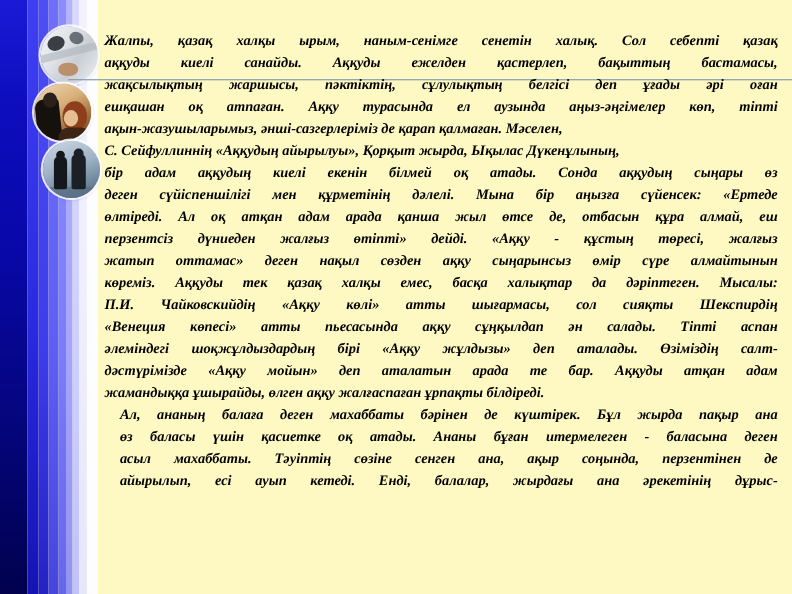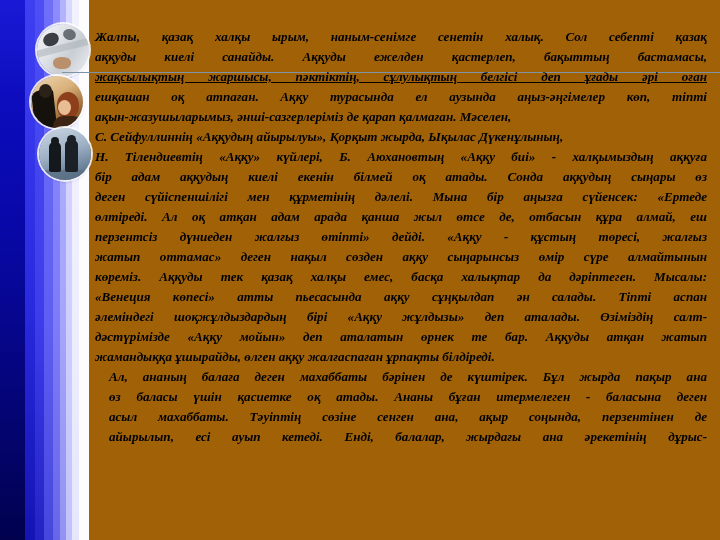--- a/index.html
+++ b/index.html
@@ -11,21 +11,21 @@
     width: 720px;
     height: 540px;
     font-family: "Liberation Serif", "DejaVu Serif", serif;
     overflow: hidden;
   }
 
   #slide {
     position: relative;
     width: 720px;
     height: 540px;
-    background: #a16207;
+    background: #fef9c3;
     overflow: hidden;
   }
 
   
   .band {
     position: absolute;
     top: 0;
     height: 540px;
   }
   .band-main {
@@ -204,34 +204,34 @@
       <div class="fig-b-head"></div>
     </div>
   </div>
 
   <div id="divider"></div>
 
   <div id="body-text">
     <p id="para-1">
         <span class="jline" style="text-align-last: justify;">Жалпы, қазақ халқы ырым, наным-сенімге сенетін халық. Сол себепті қазақ</span>
         <span class="jline" style="text-align-last: justify;">аққуды киелі санайды. Аққуды ежелден қастерлеп, бақыттың бастамасы,</span>
-        <span class="jline" style="text-align-last: justify; text-decoration: underline;">жақсылықтың жаршысы, пәктіктің, сұлулықтың белгісі деп ұғады әрі оған</span>
+        <span class="jline" style="text-align-last: justify;">жақсылықтың жаршысы, пәктіктің, сұлулықтың белгісі деп ұғады әрі оған</span>
         <span class="jline" style="text-align-last: justify;">ешқашан оқ атпаған. Аққу турасында ел аузында аңыз-әңгімелер көп, тіпті</span>
         <span class="jline" style="text-align-last: left;">ақын-жазушыларымыз, әнші-сазгерлеріміз де қарап қалмаған. Мәселен,</span>
         <span class="jline" style="text-align-last: left;">С. Сейфуллиннің «Аққудың айырылуы», Қорқыт жырда, Ықылас Дүкенұлының,</span>
-        <span class="jline" style="text-align-last: justify;">Н. Тілендиевтің «Аққу» күйлері, Б. Аюхановтың «Аққу биі» - халқымыздың аққуға</span>
         <span class="jline" style="text-align-last: justify;">бір адам аққудың киелі екенін білмей оқ атады. Сонда аққудың сыңары өз</span>
         <span class="jline" style="text-align-last: justify;">деген сүйіспеншілігі мен құрметінің дәлелі. Мына бір аңызға сүйенсек: «Ертеде</span>
         <span class="jline" style="text-align-last: justify;">өлтіреді. Ал оқ атқан адам арада қанша жыл өтсе де, отбасын құра алмай, еш</span>
         <span class="jline" style="text-align-last: justify;">перзентсіз дүниеден жалғыз өтіпті» дейді. «Аққу - құстың төресі, жалғыз</span>
         <span class="jline" style="text-align-last: justify;">жатып оттамас» деген нақыл сөзден аққу сыңарынсыз өмір сүре алмайтынын</span>
         <span class="jline" style="text-align-last: justify;">көреміз. Аққуды тек қазақ халқы емес, басқа халықтар да дәріптеген. Мысалы:</span>
+        <span class="jline" style="text-align-last: justify;">П.И. Чайковскийдің «Аққу көлі» атты шығармасы, сол сияқты Шекспирдің</span>
         <span class="jline" style="text-align-last: justify;">«Венеция көпесі» атты пьесасында аққу сұңқылдап ән салады. Тіпті аспан</span>
         <span class="jline" style="text-align-last: justify;">әлеміндегі шоқжұлдыздардың бірі «Аққу жұлдызы» деп аталады. Өзіміздің салт-</span>
-        <span class="jline" style="text-align-last: justify;">дәстүрімізде «Аққу мойын» деп аталатын өрнек те бар. Аққуды атқан жатып</span>
+        <span class="jline" style="text-align-last: justify;">дәстүрімізде «Аққу мойын» деп аталатын арада те бар. Аққуды атқан адам</span>
         <span class="jline" style="text-align-last: left;">жамандыққа ұшырайды, өлген аққу жалғаспаған ұрпақты білдіреді.</span>
       </p>
     <p class="indent" id="para-2">
         <span class="jline" style="text-align-last: justify; text-indent: 14px;">Ал, ананың балаға деген махаббаты бәрінен де күштірек. Бұл жырда пақыр ана</span>
         <span class="jline" style="text-align-last: justify;">өз баласы үшін қасиетке оқ атады. Ананы бұған итермелеген - баласына деген</span>
         <span class="jline" style="text-align-last: justify;">асыл махаббаты. Тәуіптің сөзіне сенген ана, ақыр соңында, перзентінен де</span>
         <span class="jline" style="text-align-last: justify;">айырылып, есі ауып кетеді. Енді, балалар, жырдағы ана әрекетінің дұрыс-</span>
       </p>
   </div>
 

